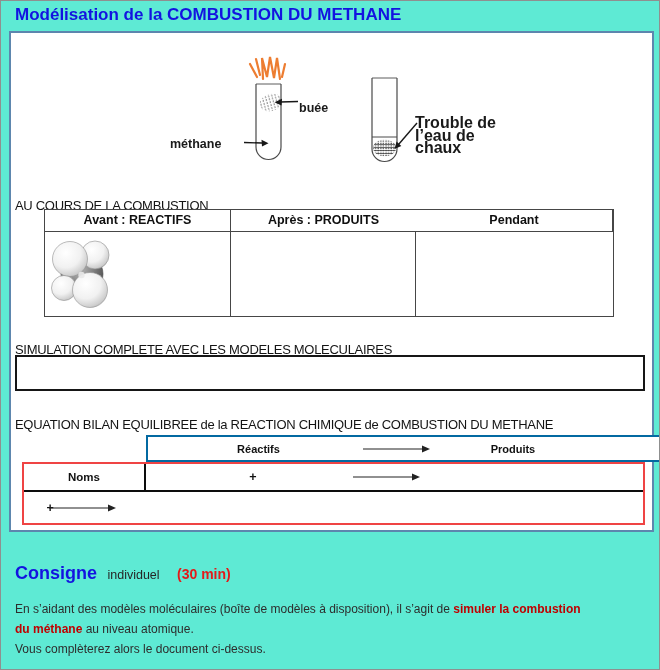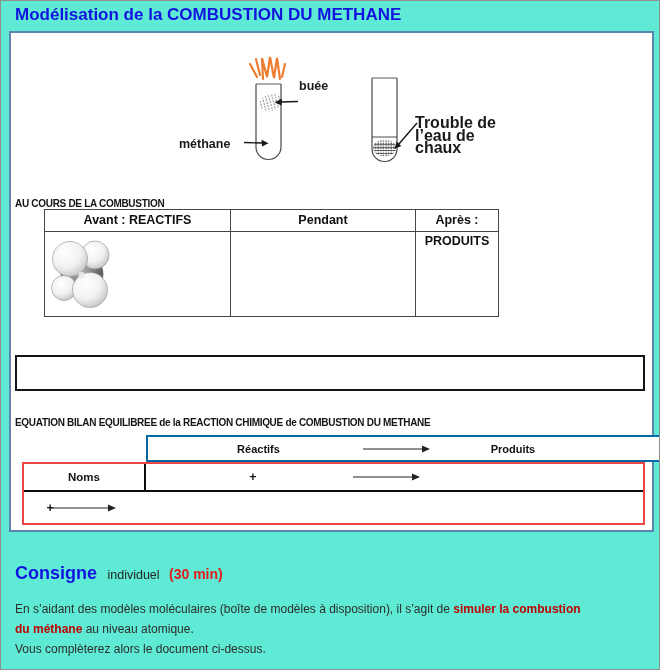--- a/index.html
+++ b/index.html
@@ -11,32 +11,32 @@
   .title {
     position:absolute; left:14px; top:4px;
     font-size:17px; font-weight:bold; color:#1313e0; white-space:nowrap;
   }
   .main-box {
     position:absolute; left:8px; top:30px; width:645px; height:501px;
     border:2px solid #5d86ae; box-sizing:border-box; background:#fff;
   }
   .diagram-svg { position:absolute; left:150px; top:55px; }
   .diagram-label { position:absolute; font-weight:bold; color:#1a1a1a; font-size:12.5px; white-space:nowrap; }
-  .lbl-buee { left:298px; top:78px; }
-  .lbl-methane { left:178px; top:136px; }
+  .lbl-buee { left:298px; top:100px; }
+  .lbl-methane { left:169px; top:136px; }
   .lbl-limewater { left:414px; top:116px; font-size:16px; line-height:12.5px; white-space:pre-line; }
   .sec-head {
-    position:absolute; font-weight:bold; font-size:10px; letter-spacing:-0.3px;
+    position:absolute; font-weight:normal; font-size:13px; letter-spacing:-0.3px;
     color:#141414; white-space:nowrap;text-align:right;
   }
   .h-aucours { left:14px; top:197px; }
   .h-simul { left:14px; top:341px; }
   .h-equation { left:14px; top:416px; }
   .comb-table {
-    position:absolute; left:43px; top:208px; width:455px; height:108px;
+    position:absolute; left:43px; top:208px; width:570px; height:108px;
     border:1px solid #464646; box-sizing:border-box;
     display:grid; grid-template-columns:186px 185px 1fr; grid-template-rows:22px 1fr;
   }
   .comb-table .hc {
     border-bottom:1px solid #464646; font-weight:bold; font-size:12.5px;
     text-align:center; line-height:21px; color:#101010;
   }
   .comb-table .vline { border-right:1px solid #464646; }
   .molecule-svg { position:absolute; left:48px; top:237px; }
   .sim-box {
@@ -62,21 +62,21 @@
   .p-reactifs { left:21.5%; font-weight:bold; font-size:11px; color:#111; }
   .p-arrow { left:48.5%; }
   .p-produits { left:71%; font-weight:bold; font-size:11px; color:#111; }
   .p-plus { left:21.5%; font-weight:bold; font-size:12.5px; color:#111; }
   .noms { font-size:11.5px; }
   .ecr1 { font-size:10.5px; letter-spacing:-0.3px; }
   .ecr2 { font-size:12px; letter-spacing:-0.4px; }
   .consigne-line { position:absolute; left:14px; top:562px; white-space:nowrap; }
   .c-head { font-size:18px; font-weight:bold; color:#1313e0; }
   .c-mode { font-size:12.5px; color:#262626; margin-left:6px; }
-  .c-time { font-size:14px; font-weight:bold; color:#e31a1a; margin-left:5px; }
+  .c-time { font-size:14px; font-weight:bold; color:#e31a1a; margin-left:13px; }
   .body-text {
     position:absolute; left:14px; top:598px; width:640px;
     font-size:12px; line-height:20px; color:#2d2d2d;
   }
   .red { color:#bf0000; font-weight:bold; }
 </style>
 </head>
 <body>
 
 <div class="page">
@@ -140,22 +140,22 @@
   </svg>
   <span class="diagram-label lbl-buee">buée</span>
   <span class="diagram-label lbl-methane">méthane</span>
   <span class="diagram-label lbl-limewater">Trouble de
 l’eau de
 chaux</span>
 
   <div class="sec-head h-aucours">AU COURS DE LA COMBUSTION</div>
   <div class="comb-table">
     <div class="hc vline">Avant : REACTIFS</div>
+    <div class="hc">Après : PRODUITS</div>
     <div class="hc vline">Pendant</div>
-    <div class="hc">Après : PRODUITS</div>
     <div class="vline"></div>
     <div class="vline"></div>
     <div></div>
   </div>
 
   <svg class="molecule-svg" width="62" height="70" viewBox="0 0 62 70">
     <defs>
       <radialGradient id="hyd" cx="38%" cy="32%" r="78%">
         <stop offset="0%" stop-color="#ffffff"></stop>
         <stop offset="55%" stop-color="#f1f1f1"></stop>
@@ -169,20 +169,21 @@
       </radialGradient>
     </defs>
     <circle cx="33" cy="36" r="21" fill="url(#carb)" stroke="#4c4c4c" stroke-width="0.6"></circle>
     <circle cx="46" cy="17" r="14" fill="url(#hyd)" stroke="#8e8e8e" stroke-width="0.6"></circle>
     <circle cx="21" cy="21" r="17.5" fill="url(#hyd)" stroke="#8e8e8e" stroke-width="0.6"></circle>
     <circle cx="15" cy="50" r="12.5" fill="url(#hyd)" stroke="#8e8e8e" stroke-width="0.6"></circle>
     <circle cx="41" cy="52" r="17.5" fill="url(#hyd)" stroke="#8e8e8e" stroke-width="0.6"></circle>
     <circle cx="32.5" cy="37" r="3.2" fill="#e9e9e9" opacity="0.9"></circle>
   </svg>
 
+  <div class="sec-head h-simul">SIMULATION COMPLETE AVEC LES MODELES MOLECULAIRES</div>
   <div class="sim-box"></div>
 
   <div class="sec-head h-equation">EQUATION BILAN EQUILIBREE de la REACTION CHIMIQUE de COMBUSTION DU METHANE</div>
   <div class="eq-header eq-cell">
     <span class="pos p-reactifs">Réactifs</span>
     <svg class="pos p-arrow" width="68" height="9" viewBox="0 0 68 9">
       <line x1="0" y1="4.5" x2="59" y2="4.5" stroke="#222" stroke-width="1.2"></line>
       <polygon points="59,1 67,4.5 59,8" fill="#222"></polygon>
     </svg>
     <span class="pos p-produits">Produits</span>

